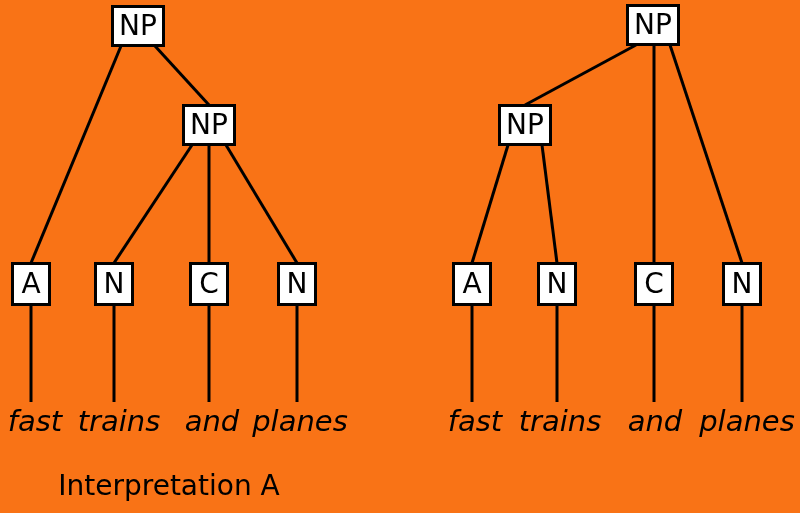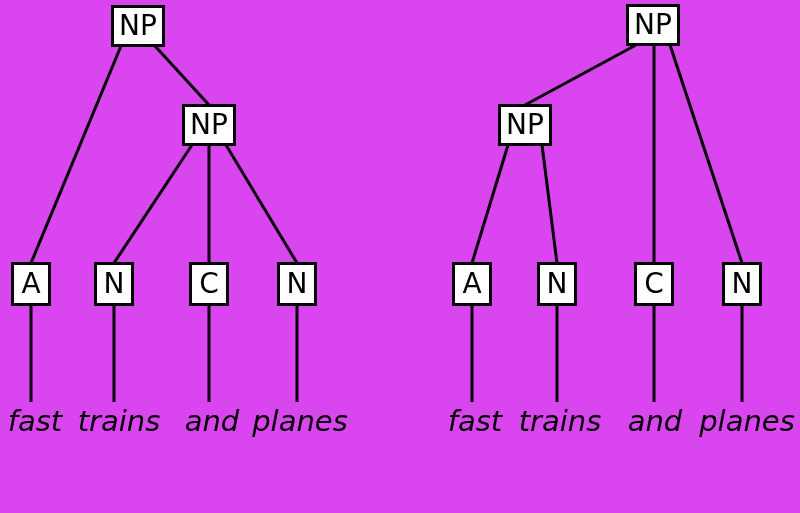--- a/index.html
+++ b/index.html
@@ -5,21 +5,21 @@
   html, body {
     margin: 0;
     padding: 0;
     background: #ffffff;
     font-family: "DejaVu Sans", "Liberation Sans", sans-serif;
   }
   #canvas {
     position: relative;
     width: 800px;
     height: 513px;
-    background: #d946ef;
+    background: #f97316;
     overflow: hidden;
   }
   #edges {
     position: absolute;
     left: 0; top: 0;
     width: 800px;
     height: 513px;
     pointer-events: none;
   }
   .node-box {
@@ -97,20 +97,21 @@
   </div>
   <div class="node-box leaf-box" id="tA-n2" style="left:277px; top:262px;">
     <span>N</span>
   </div>
 
   <div class="word" id="tA-w1" style="left:-35px; top:404px;">fast</div>
   <div class="word" id="tA-w2" style="left:49px; top:404px;">trains</div>
   <div class="word" id="tA-w3" style="left:142px; top:404px;">and</div>
   <div class="word" id="tA-w4" style="left:230px; top:404px;">planes</div>
 
+  <div class="caption" style="left:9px; top:470px;">Interpretation A</div>
 
   <div class="node-box np-box" id="tB-np1" style="left:626px; top:4px;">
     <span>NP</span>
   </div>
   <div class="node-box np-box" id="tB-np2" style="left:498px; top:104px;">
     <span>NP</span>
   </div>
   <div class="node-box leaf-box" id="tB-adj" style="left:452px; top:262px;">
     <span>A</span>
   </div>

